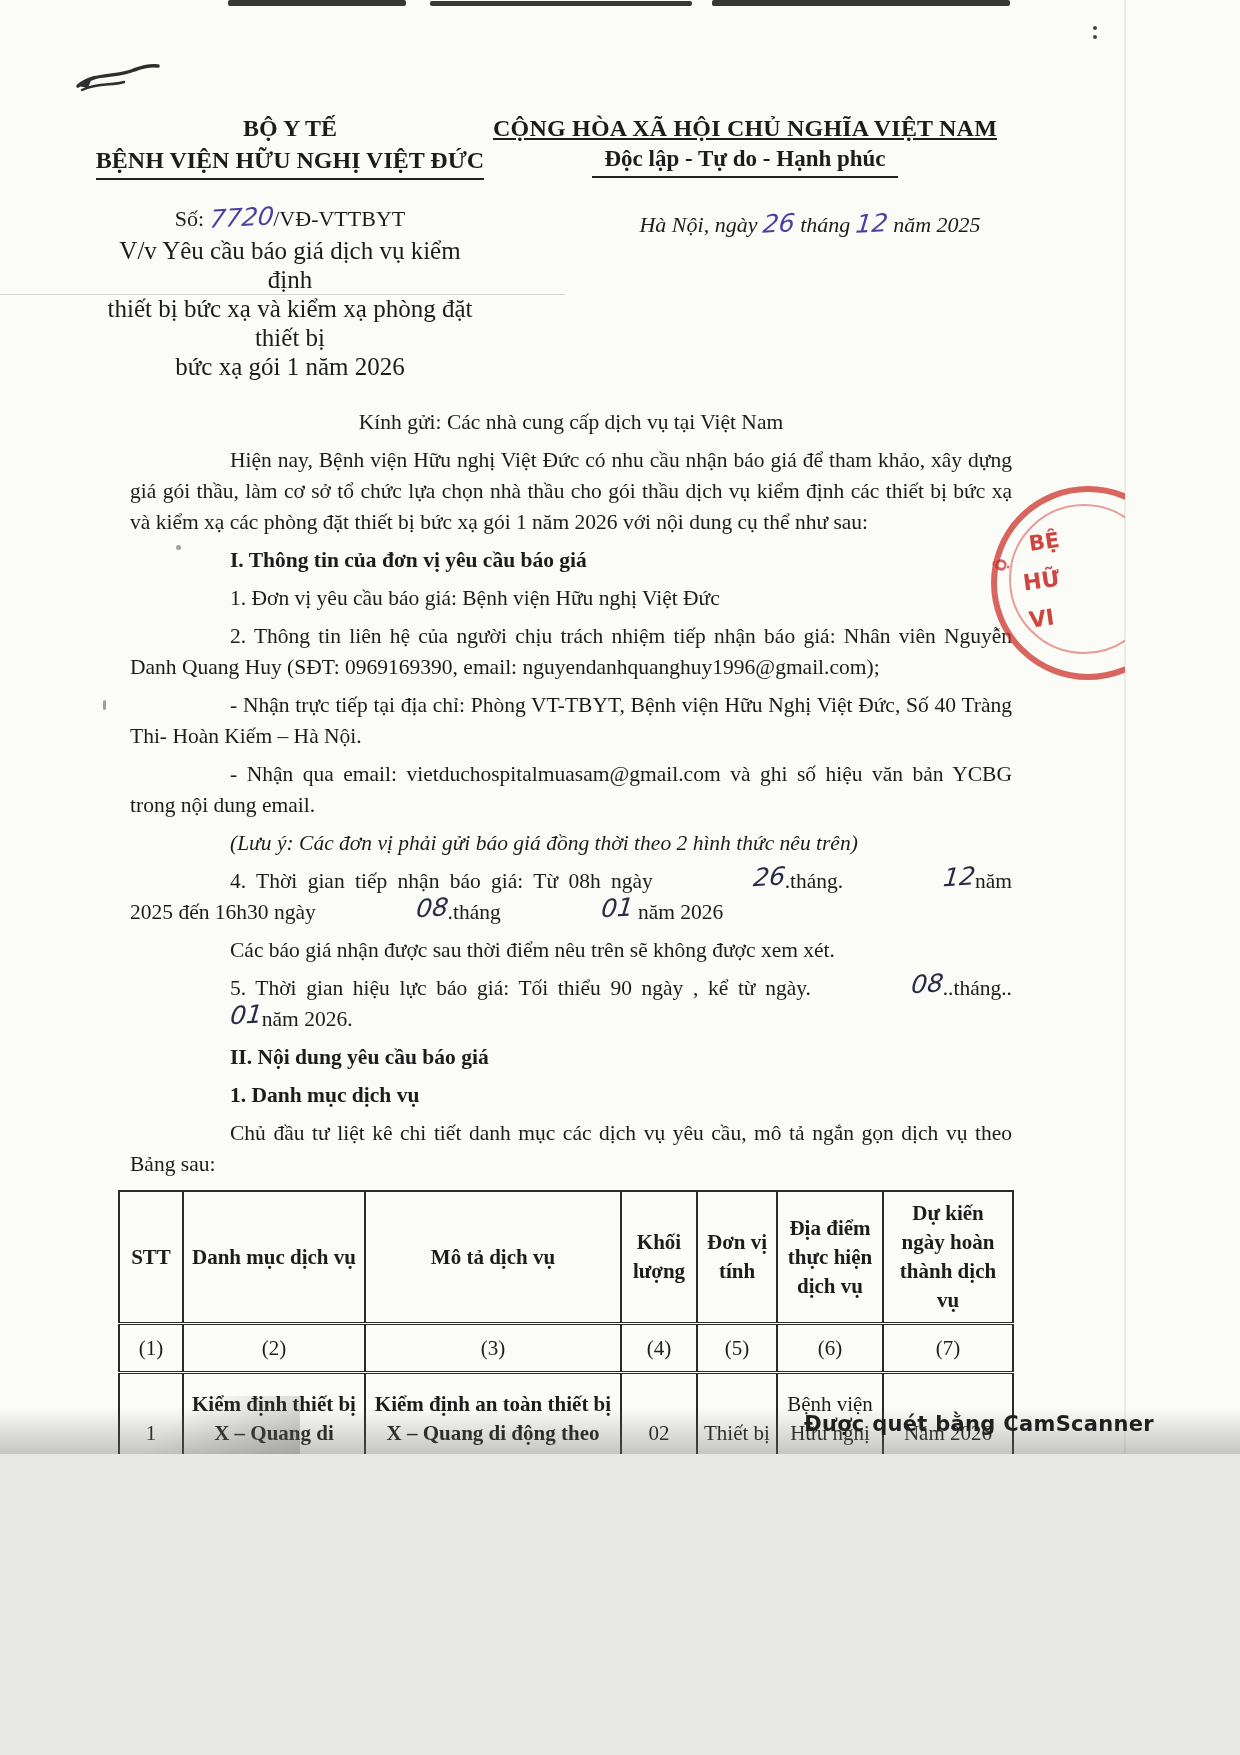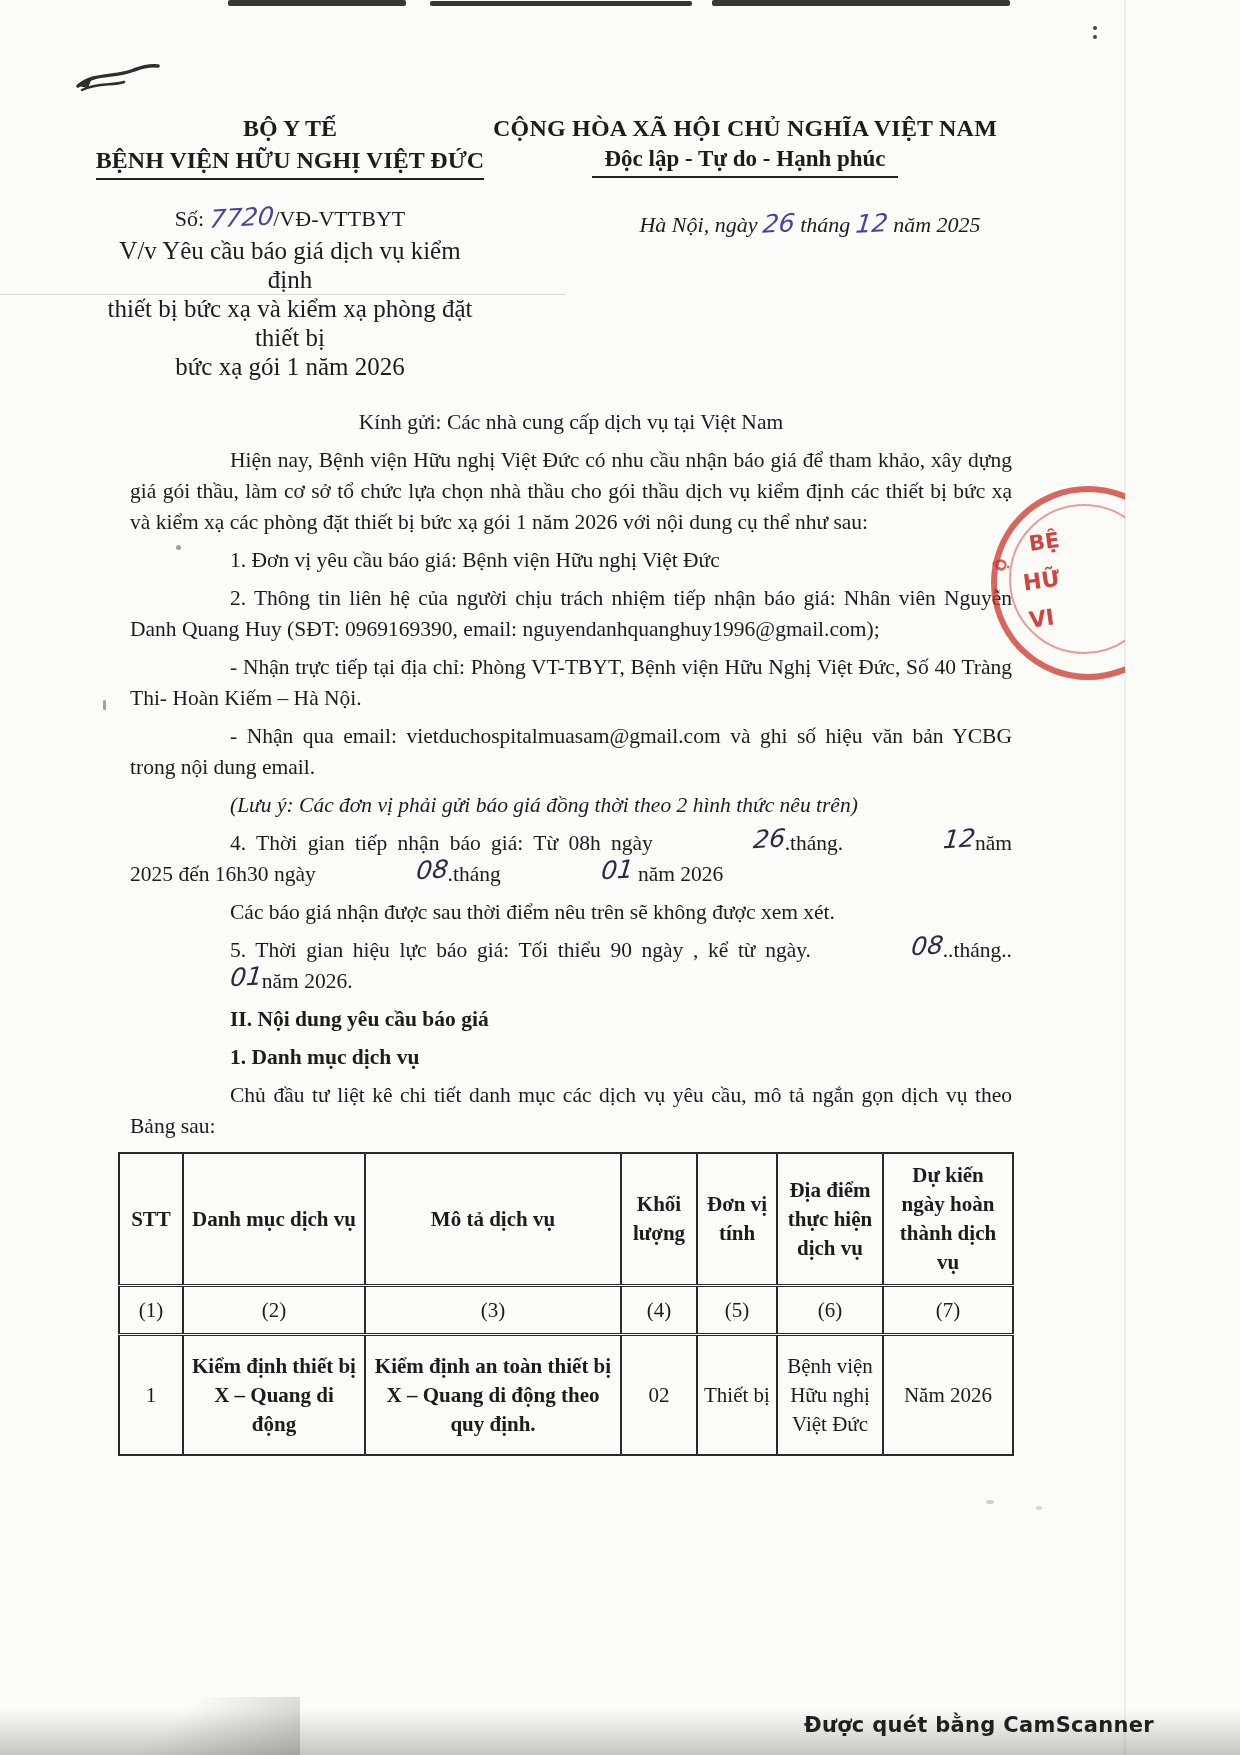--- a/index.html
+++ b/index.html
@@ -1,18 +1,18 @@
 <!DOCTYPE html>
 <html><head>
 <meta charset="utf-8">
 <style>
   html,body{margin:0;padding:0;background:#e8e8e4;}
   .page{
     position:relative;
-    width:1240px;height:1755px;
+    width:1240px;height:1454px;
     margin:0 auto;
     background:#fbfbf8;
     overflow:hidden;
     font-family:"Liberation Serif", serif;
     color:#1c1c1c;
   }
   
   .top-bar{position:absolute;top:0;height:6px;background:rgba(20,20,20,.85);border-radius:2px;}
   .tb1{left:228px;width:178px;}
   .tb2{left:430px;width:262px;top:1px;height:5px;}
@@ -28,21 +28,21 @@
     background:linear-gradient(135deg, rgba(0,0,0,0) 55%, rgba(90,90,85,.30));}
   .noise-dot{position:absolute;background:rgba(70,70,70,.5);border-radius:50%;}
   
   .hdr{display:flex;justify-content:space-between;padding:112px 235px 0 95px;}
   .hdr-left{flex:0 0 390px;text-align:center;}
   .hdr-right{flex:0 0 520px;text-align:center;}
   .org{font-weight:bold;font-size:24px;line-height:33px;}
   .org-underline{display:inline-block;border-bottom:2px solid #222;padding-bottom:3px;font-weight:bold;font-size:24px;line-height:30px;}
   .doc-no{margin-top:26px;font-size:22px;}
   .subject{margin-top:4px;font-size:25px;line-height:29px;}
-  .motto1{font-weight:bold;font-size:24px;line-height:32px;letter-spacing:.2px;}
+  .motto1{font-weight:bold;font-size:24px;line-height:32px;letter-spacing:.2px;text-decoration:underline;}
   .motto2{display:inline-block;font-weight:bold;font-size:23px;border-bottom:2px solid #222;padding:2px 12px 4px 12px;}
   .dateline{margin-top:34px;font-style:italic;font-size:22px;padding-left:130px;}
   
   .hw{font-family:"DejaVu Sans", sans-serif;font-style:italic;display:inline-block;
       transform:skewX(-9deg) rotate(-3deg);font-size:25px;line-height:20px;}
   .hw-blue{color:#4b3fa0;}
   .hw-dark{color:#2a2a44;}
   
   .body-text{padding:26px 228px 0 130px;font-size:21.5px;line-height:31px;text-align:justify;}
   .body-text p{margin:0 0 7px 0;text-indent:100px;}
@@ -111,20 +111,21 @@
     <div class="hdr-right">
       <div class="motto1">CỘNG HÒA XÃ HỘI CHỦ NGHĨA VIỆT NAM</div>
       <div><span class="motto2">Độc lập - Tự do - Hạnh phúc</span></div>
       <div class="dateline"><span>Hà Nội, ngày </span><span class="hw hw-blue">26</span><span> tháng </span><span class="hw hw-blue">12</span><span> năm 2025</span></div>
     </div>
   </div>
 
   <div class="body-text">
     <p class="center-line">Kính gửi: Các nhà cung  cấp dịch vụ tại Việt Nam</p>
     <p>Hiện nay, Bệnh viện Hữu nghị Việt Đức có nhu cầu nhận báo giá để tham khảo, xây dựng giá gói thầu, làm cơ sở tổ chức lựa chọn nhà thầu cho gói thầu dịch vụ kiểm định các thiết bị bức xạ và kiểm xạ các phòng đặt thiết bị bức xạ gói 1 năm 2026 với nội dung cụ thể như sau:</p>
+    <p class="bold">I. Thông tin của đơn vị yêu cầu báo giá</p>
     <p>1. Đơn vị yêu cầu báo giá:  Bệnh viện Hữu nghị Việt Đức</p>
     <p>2. Thông tin liên hệ của người chịu trách nhiệm tiếp nhận báo giá: Nhân viên Nguyễn Danh Quang Huy (SĐT: 0969169390, email: nguyendanhquanghuy1996@gmail.com);</p>
     <p>- Nhận trực tiếp tại địa chỉ: Phòng VT-TBYT, Bệnh viện Hữu Nghị Việt Đức, Số 40 Tràng Thi-  Hoàn Kiếm –  Hà Nội.</p>
     <p><span>- Nhận qua email: </span><span class="email-link">vietduchospitalmuasam@gmail.com</span><span> và ghi số hiệu văn bản YCBG trong nội dung email.</span></p>
     <p class="italic">(Lưu ý: Các đơn vị phải gửi báo giá đồng thời theo 2 hình thức nêu trên)</p>
     <p><span>4. Thời gian tiếp nhận báo giá: Từ 08h ngày</span><span class="hw hw-dark">26</span><span>.tháng.</span><span class="hw hw-dark">12</span><span>năm 2025 đến 16h30 ngày</span><span class="hw hw-dark">08</span><span>.tháng</span><span class="hw hw-dark">01</span><span> năm 2026</span></p>
     <p>Các báo giá nhận được sau thời điểm nêu trên sẽ không được xem xét.</p>
     <p><span>5. Thời gian hiệu lực báo giá: Tối thiểu 90 ngày , kể từ ngày.</span><span class="hw hw-dark">08</span><span>..tháng..</span><span class="hw hw-dark">01</span><span>năm 2026.</span></p>
     <p class="bold">II. Nội dung yêu cầu báo giá</p>
     <p class="bold">1.  Danh mục dịch vụ</p>

